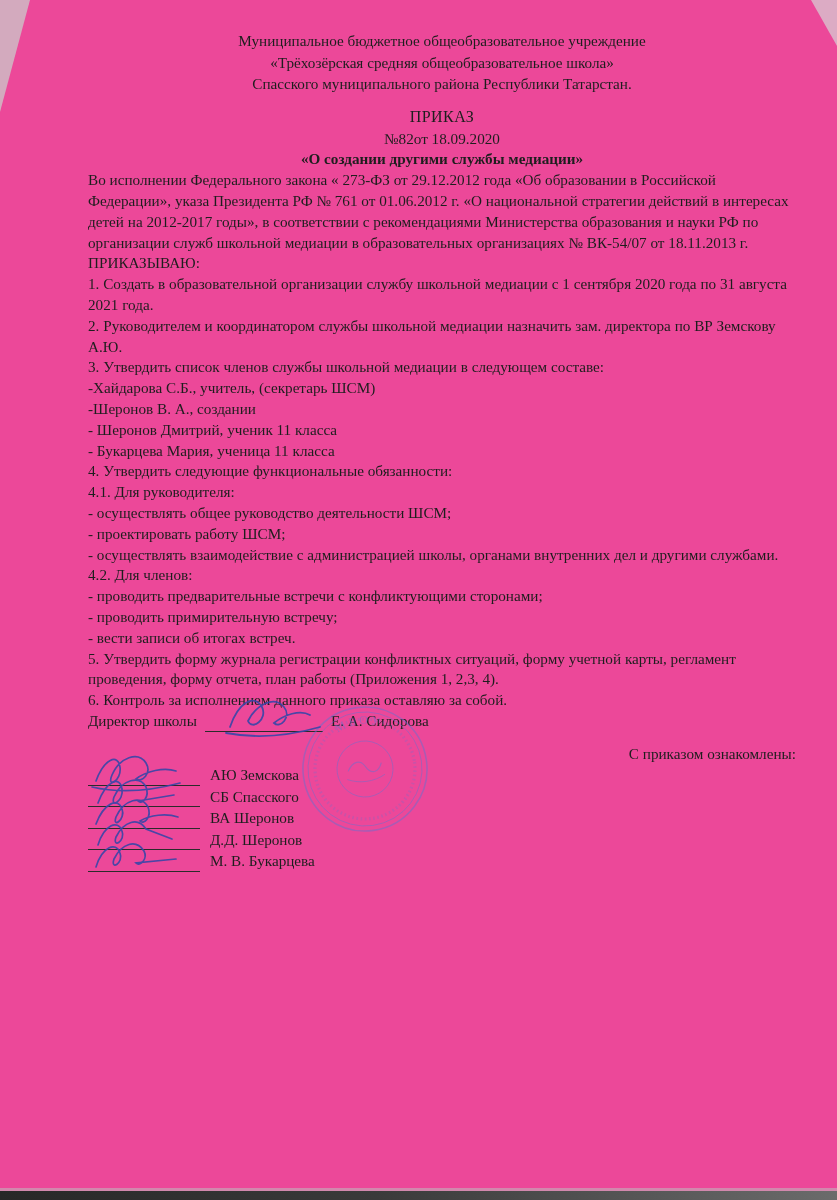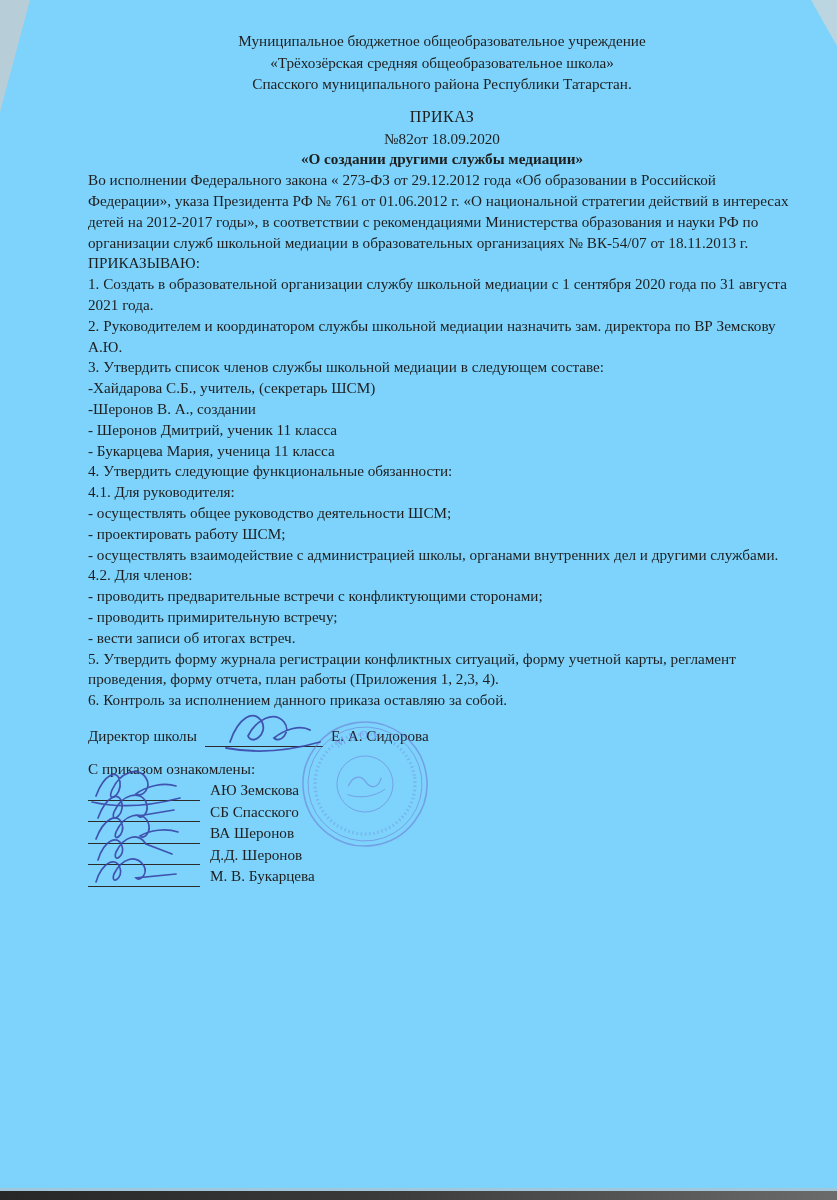--- a/index.html
+++ b/index.html
@@ -1,19 +1,19 @@
 <!DOCTYPE html>
 <html><head>
 <meta charset="utf-8">
 <style>
   html,body{margin:0;padding:0;background:#9a9a9a;}
   .page{
     position:relative;
     width:837px;height:1200px;
-    background:#7dd3fc;
+    background:#ec4899;
     font-family:"Liberation Serif", serif;
     color:#1e1e1e;
     overflow:hidden;
     margin:0 auto;
   }
   
   .corner-tl{position:absolute;top:0;left:0;width:30px;height:112px;
     background:#cbcbcb;clip-path:polygon(0 0,100% 0,0 100%);opacity:.75;}
   .corner-tr{position:absolute;top:0;right:0;width:26px;height:46px;
     background:#d6d6d6;clip-path:polygon(0 0,100% 0,100% 100%);opacity:.7;}
@@ -24,21 +24,21 @@
 
   .content{
     position:absolute;left:88px;top:30px;width:708px;
     font-size:15.2px;line-height:20.8px;
   }
   .org-line{text-align:center;line-height:21.6px;}
   .doc-type{text-align:center;margin-top:12px;font-size:16px;letter-spacing:.4px;}
   .num-date{display:flex;justify-content:center;margin-top:1px;}
   .subject{text-align:center;font-weight:bold;}
   .body-block p{margin:0;}
-  .sig-section{position:relative;margin-top:15px;}
+  .sig-section{position:relative;text-align:right;}
   .director-row{display:flex;align-items:flex-end;}
   .sig-line{display:inline-block;width:118px;border-bottom:1.2px solid #2b2b2b;height:15px;margin:0 8px;}
   .ack-label{margin-top:12px;}
   .ack-rows{margin-top:0;}
   .ack-row{display:flex;align-items:flex-end;line-height:21.5px;}
   .ack-row .sig-line{width:112px;margin:0 10px 0 0;}
   .overlay{position:absolute;left:0;top:0;width:708px;height:180px;overflow:visible;pointer-events:none;}
   .overlay *{vector-effect:non-scaling-stroke;}
 </style>
 </head>

